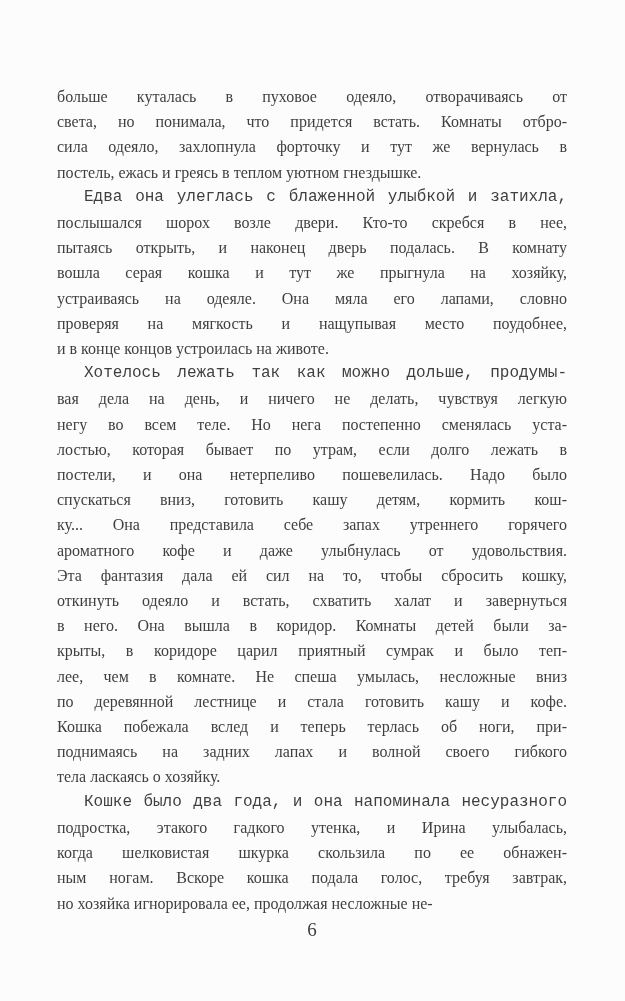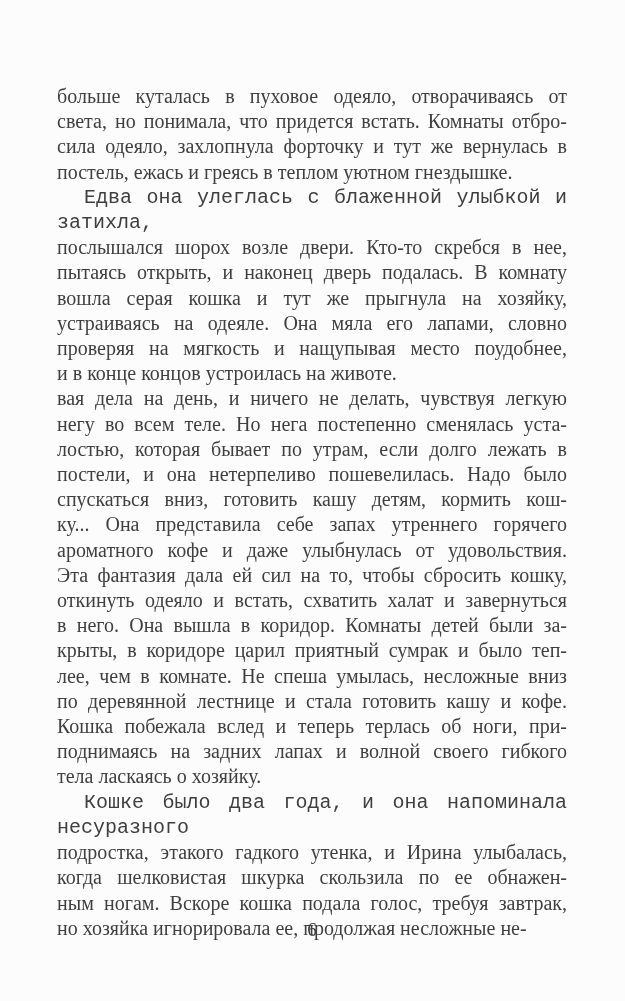--- a/index.html
+++ b/index.html
@@ -16,21 +16,21 @@
   .page {
     position: relative;
     width: 625px;
     height: 1001px;
   }
   .text-block {
     position: absolute;
     left: 57px;
     top: 84px;
     width: 510px;
-    font-size: 20px;
+    font-size: 16px;
     line-height: 25.2px;
     color: #3f3f3f;
   }
   .line {
     text-align: justify;
     text-align-last: justify;
     white-space: normal;
   }
   .line.last {
     text-align-last: left;
@@ -64,20 +64,21 @@
       <div>
         <div class="line indent">Едва она улеглась с блаженной улыбкой и затихла,</div>
         <div class="line">послышался шорох возле двери. Кто-то скребся в нее,</div>
         <div class="line">пытаясь открыть, и наконец дверь подалась. В комнату</div>
         <div class="line">вошла серая кошка и тут же прыгнула на хозяйку,</div>
         <div class="line">устраиваясь на одеяле. Она мяла его лапами, словно</div>
         <div class="line">проверяя на мягкость и нащупывая место поудобнее,</div>
         <div class="line last">и в конце концов устроилась на животе.</div>
       </div>
       <div>
+        <div class="line indent">Хотелось лежать так как можно дольше, продумы-</div>
         <div class="line">вая дела на день, и ничего не делать, чувствуя легкую</div>
         <div class="line">негу во всем теле. Но нега постепенно сменялась уста-</div>
         <div class="line">лостью, которая бывает по утрам, если долго лежать в</div>
         <div class="line">постели, и она нетерпеливо пошевелилась. Надо было</div>
         <div class="line">спускаться вниз, готовить кашу детям, кормить кош-</div>
         <div class="line">ку... Она представила себе запах утреннего горячего</div>
         <div class="line">ароматного кофе и даже улыбнулась от удовольствия.</div>
         <div class="line">Эта фантазия дала ей сил на то, чтобы сбросить кошку,</div>
         <div class="line">откинуть одеяло и встать, схватить халат и завернуться</div>
         <div class="line">в него. Она вышла в коридор. Комнаты детей были за-</div>

